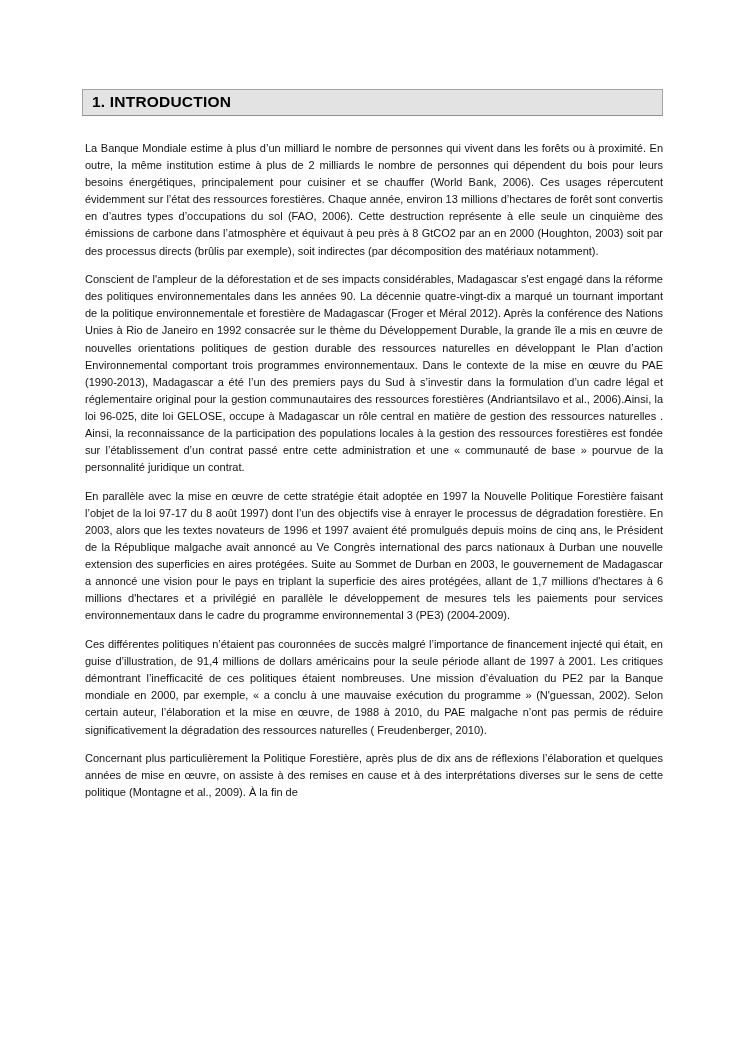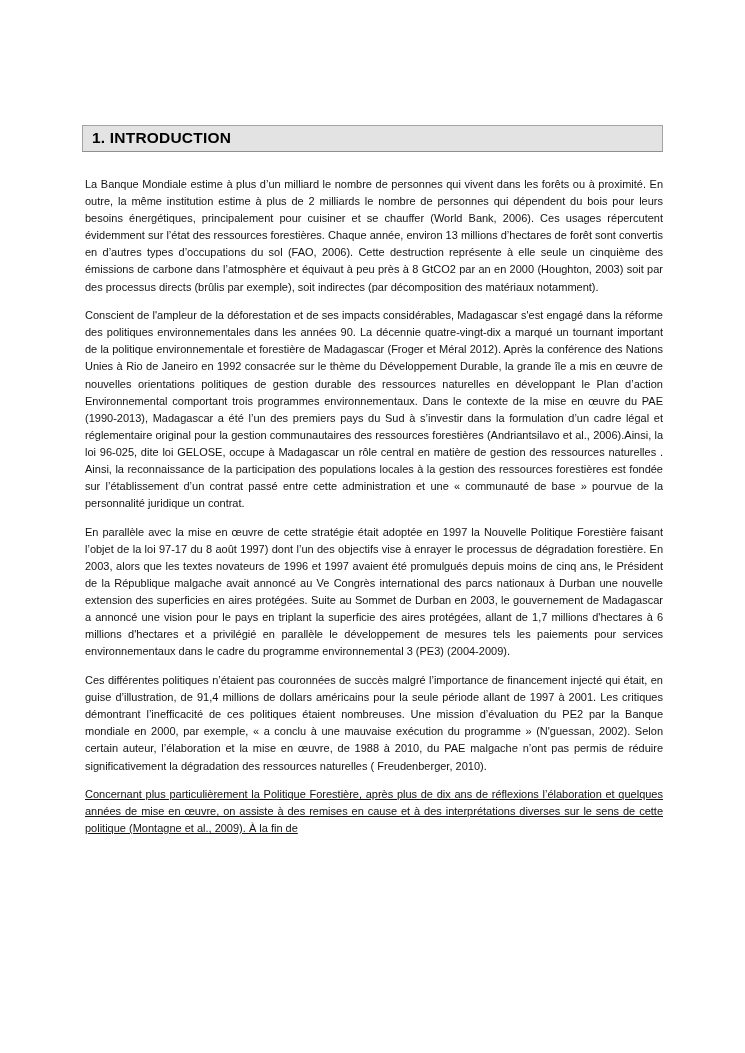--- a/index.html
+++ b/index.html
@@ -6,21 +6,20 @@
   html, body {
     background: #ffffff;
     font-family: "Liberation Sans", "DejaVu Sans", sans-serif;
   }
   .page {
     position: relative;
     width: 745px;
     height: 840px;
     background: #ffffff;
     overflow: hidden;
-    margin-top: 36px;
   }
   .content {
     position: absolute;
     left: 85px;
     top: 89px;
     width: 578px;
   }
   .title-box {
     width: 581px;
     margin-left: -3px;
@@ -34,21 +33,21 @@
     letter-spacing: 0.2px;
     margin-bottom: 24px;
   }
   .body-text p {
     font-size: 11px;
     line-height: 17.1px;
     text-align: justify;
     color: #121212;
     margin-bottom: 11.5px;
   }
-  .body-text p:last-child { margin-bottom: 0; text-decoration: underline; }
+  .body-text p:last-child { margin-bottom: 0; }
   .page-number {
     position: absolute;
     top: 979px;
     right: 86px;
     font-size: 12.5px;
     color: #121212;
   }
 </style>
 </head>
 <body>

